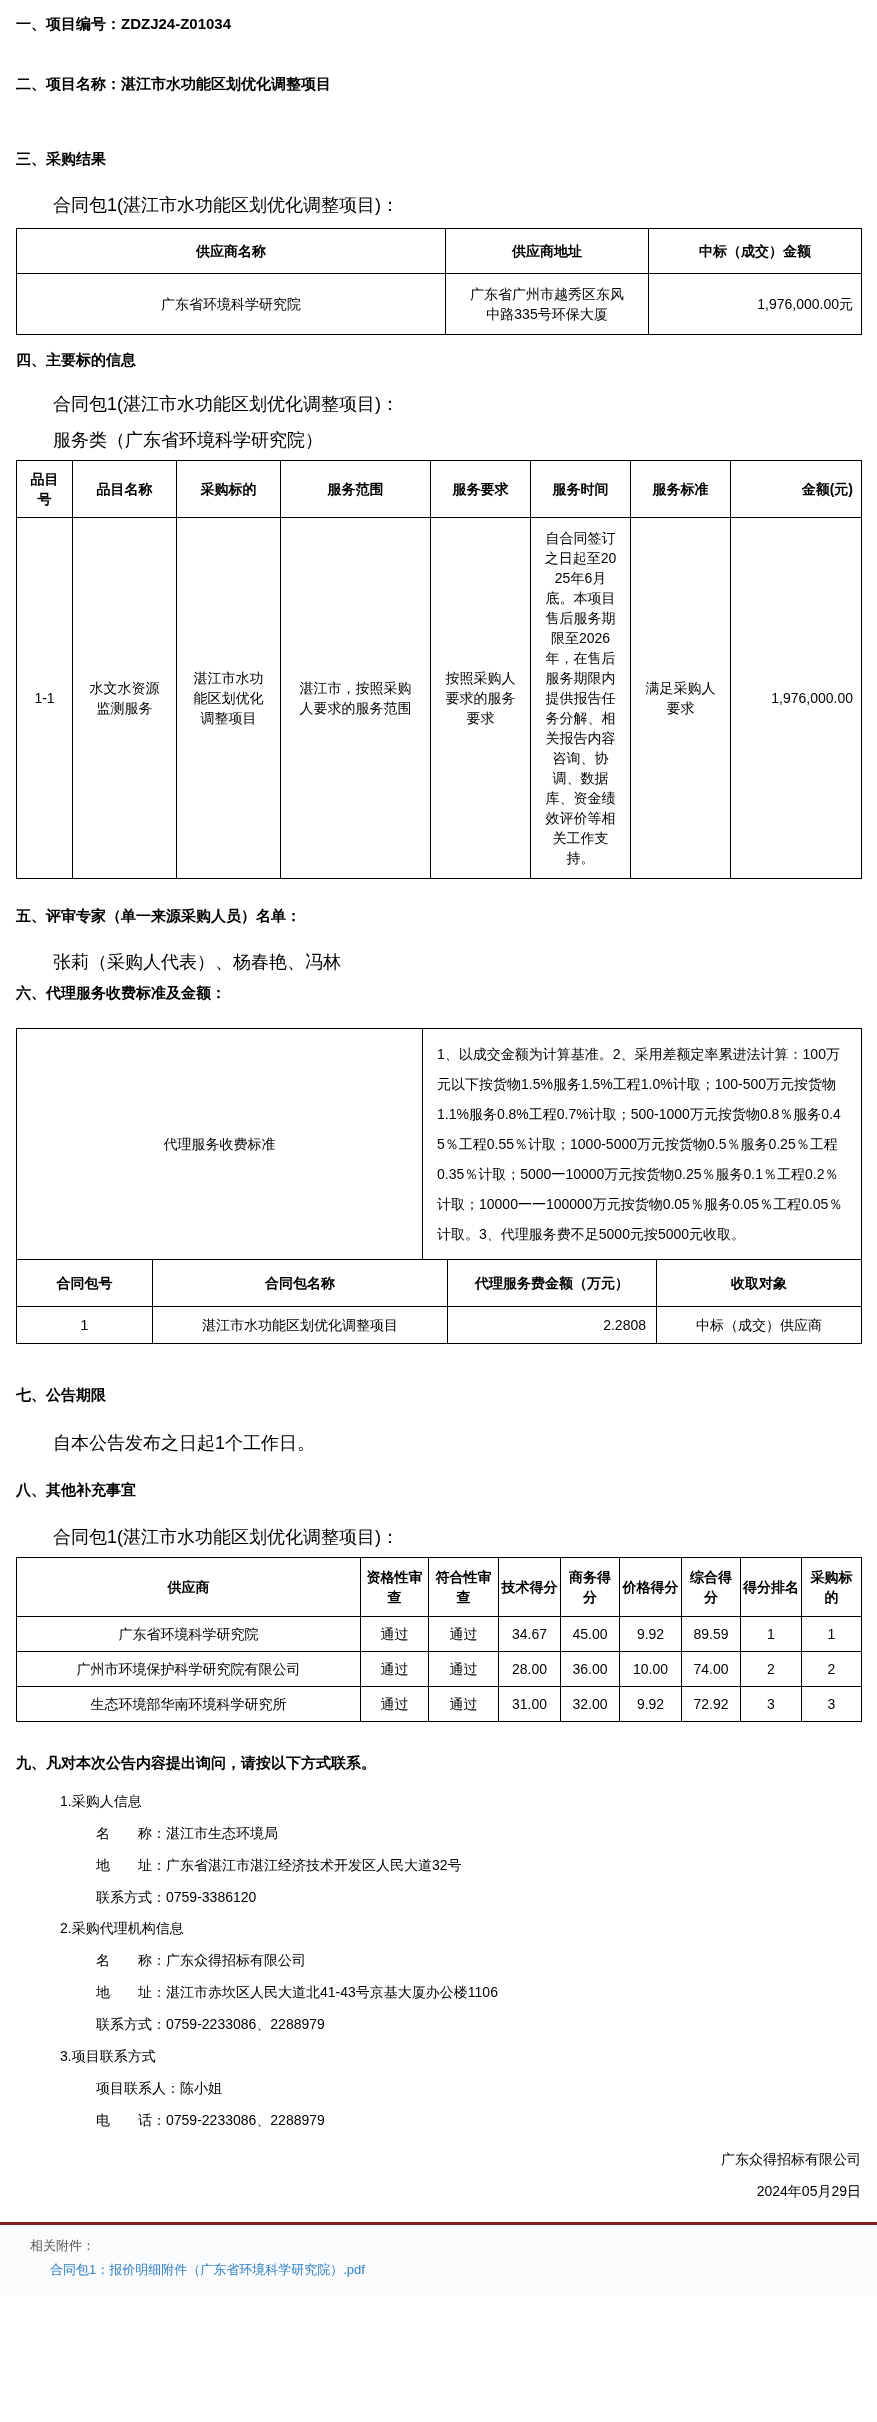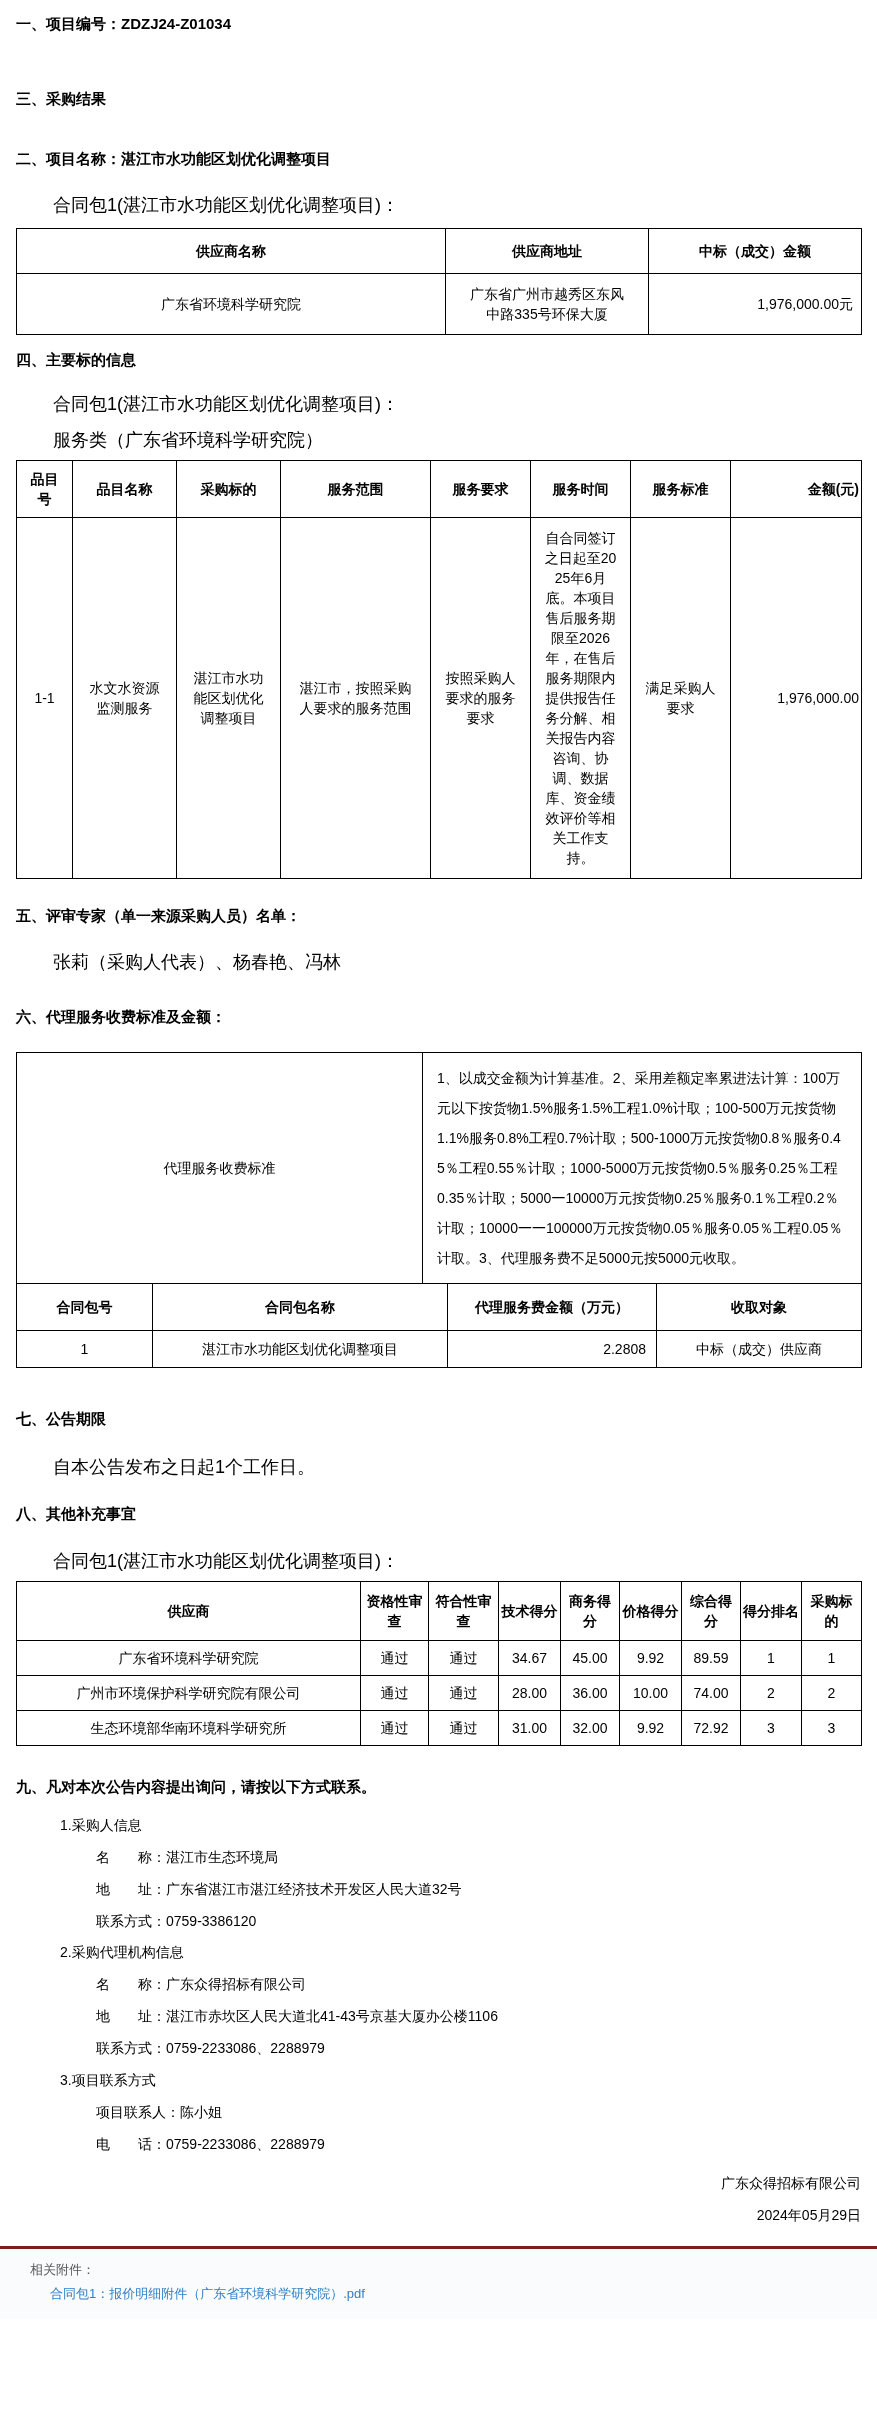--- a/index.html
+++ b/index.html
@@ -5,21 +5,21 @@
   * { box-sizing: border-box; }
   html, body { margin: 0; padding: 0; background: #ffffff; }
   body { font-family: "Liberation Sans", "DejaVu Sans", sans-serif; color: #000000; }
   .page { width: 877px; min-height: 2422px; margin: 0 auto; background: #ffffff; padding: 14px 16px 0; position: relative; }
 
   .sec-title { font-size: 15px; font-weight: 700; line-height: 20px; }
   .mt-s2 { margin-top: 40px; }
   .mt-s3 { margin-top: 55px; }
   .mt-s4 { margin-top: 15px; }
   .mt-s5 { margin-top: 27px; }
-  .mt-s6 { margin-top: 35px; }
+  .mt-s6 { margin-top: 11px; }
   .mt-s7 { margin-top: 41px; }
   .mt-s8 { margin-top: 27px; }
   .mt-s9 { margin-top: 31px; }
 
   .sub { font-size: 18px; line-height: 20px; margin-left: 37px; }
   .sub.pkg3 { margin-top: 26px; }
   .sub.pkg4 { margin-top: 24px; }
   .sub.cat4 { margin-top: 16px; }
   .sub.experts { margin-top: 26px; }
   .sub.period { margin-top: 28px; }
@@ -30,21 +30,21 @@
   table.t th { font-weight: 700; }
 
   .t1 { margin-top: 13px; }
   .t1 th { padding: 12px 8px; }
   .t1 td { padding: 10px 20px; }
   .t1 td.amt { text-align: right; padding-right: 8px; }
 
   .t2 { margin-top: 10px; }
   .t2 th { padding: 8px 7px; }
   .t2 td { padding: 10px 12px; line-height: 23px; }
-  .t2 th.ar, .t2 td.ar { text-align: right; padding-right: 2px; }
+  .t2 th.ar, .t2 td.ar { text-align: right; padding-right: 8px; }
 
   .t3a { margin-top: 25px; }
   .t3a td.lbl { padding: 10px; }
   .t3a td.txt { text-align: left; line-height: 30px; padding: 10px 14px; }
   .t3b { margin-top: -1px; }
   .t3b th { padding: 13px 6px; }
   .t3b td { padding: 8px 6px; }
   .t3b td.ar { text-align: right; padding-right: 10px; }
 
   .t4 { margin-top: 10px; }
@@ -64,23 +64,23 @@
   .footer-label { font-size: 13px; line-height: 18px; color: #595959; }
   .footer-link { display: inline-block; margin-left: 20px; margin-top: 6px; font-size: 13px; line-height: 18px; color: #3080c6; text-decoration: none; cursor: pointer; }
 </style>
 </head>
 <body>
 
 <div class="page">
 
   <div class="sec-title">一、项目编号：ZDZJ24-Z01034</div>
 
+  <div class="sec-title mt-s2">二、项目名称：湛江市水功能区划优化调整项目</div>
+
   <div class="sec-title mt-s3">三、采购结果</div>
-
-  <div class="sec-title mt-s2">二、项目名称：湛江市水功能区划优化调整项目</div>
   <div class="sub pkg3">合同包1(湛江市水功能区划优化调整项目)：</div>
 
   <table class="t t1">
     <colgroup>
         <col style="width:429px">
         <col style="width:203px">
         <col style="width:213px">
       </colgroup>
     <thead>
       <tr>

